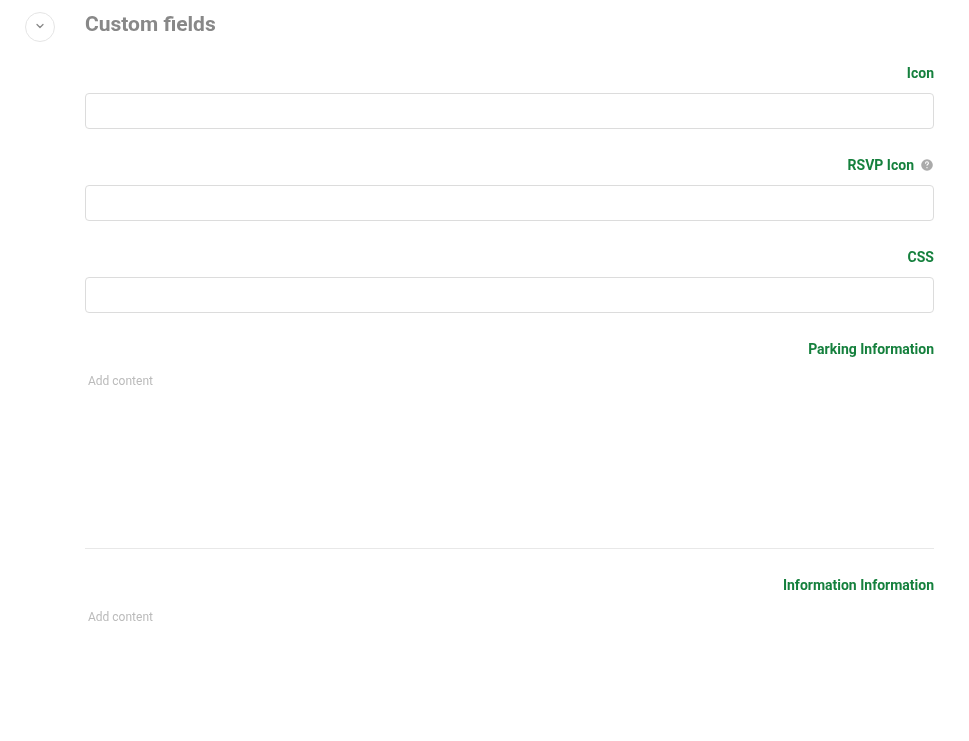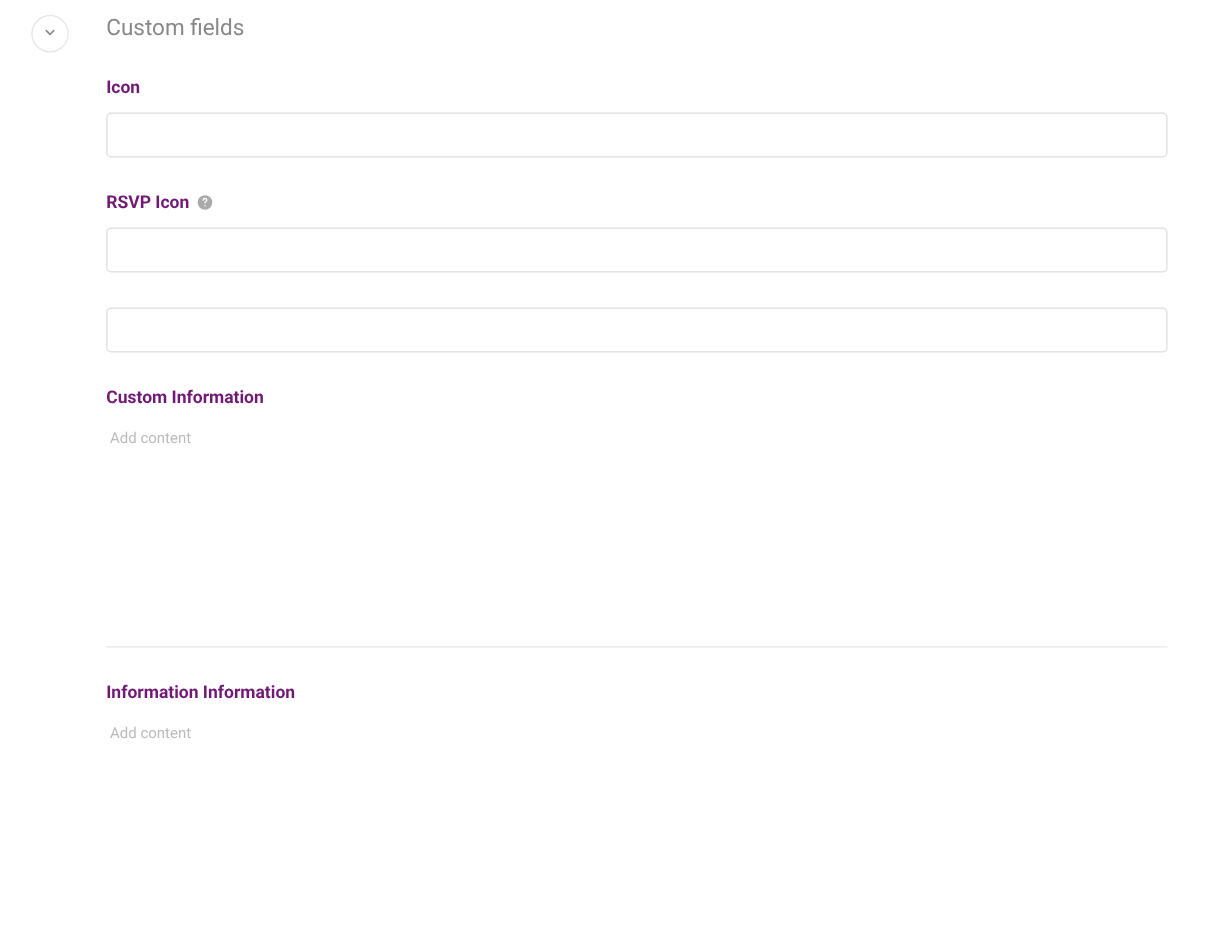--- a/index.html
+++ b/index.html
@@ -40,39 +40,40 @@
     .toggle-btn svg {
       width: 12px;
       height: 12px;
     }
     
     .content-col {
       flex: 1;
     }
     
     .section-title {
-      font-size: 18px;
-      font-weight: 400;
+      font-size: 21px;
+      font-weight: 700;
       color: #888888;
       margin-bottom: 28px;
       line-height: 1.2;
     }
     
     .field-group {
       margin-bottom: 28px;
     }
     
     .field-label {
       font-size: 14px;
       font-weight: 700;
-      color: #701a75;
+      color: #15803d;
       display: flex;
       align-items: center;
       gap: 6px;
       margin-bottom: 12px;
+      justify-content: flex-end;
     }
     
     .help-icon {
       width: 14px;
       height: 14px;
       display: inline-flex;
       align-items: center;
       justify-content: center;
       color: #aaaaaa;
     }
@@ -142,26 +143,29 @@
             <circle cx="12" cy="12" r="10"></circle>
             <path d="M9.5 9a2.5 2.5 0 0 1 5 0c0 1.5-2.5 2-2.5 3.5" stroke="#ffffff" stroke-width="1.8" fill="none" stroke-linecap="round"></path>
             <circle cx="12" cy="16.5" r="1.1" fill="#ffffff"></circle>
           </svg>
         </span>
       </div>
       <input type="text" class="text-input" value="" style="">
     </div>
 
     <div class="field-group">
+      <div class="field-label">
+        <span>CSS</span>
+      </div>
       <input type="text" class="text-input" value="" style="">
     </div>
 
     <div class="field-group">
       <div class="field-label">
-        <span>Custom Information</span>
+        <span>Parking Information</span>
       </div>
       <div class="content-editor">
         <span class="content-placeholder">Add content</span>
       </div>
     </div>
 
     <div class="field-group">
       <div class="field-label">
         <span>Information Information</span>
       </div>

